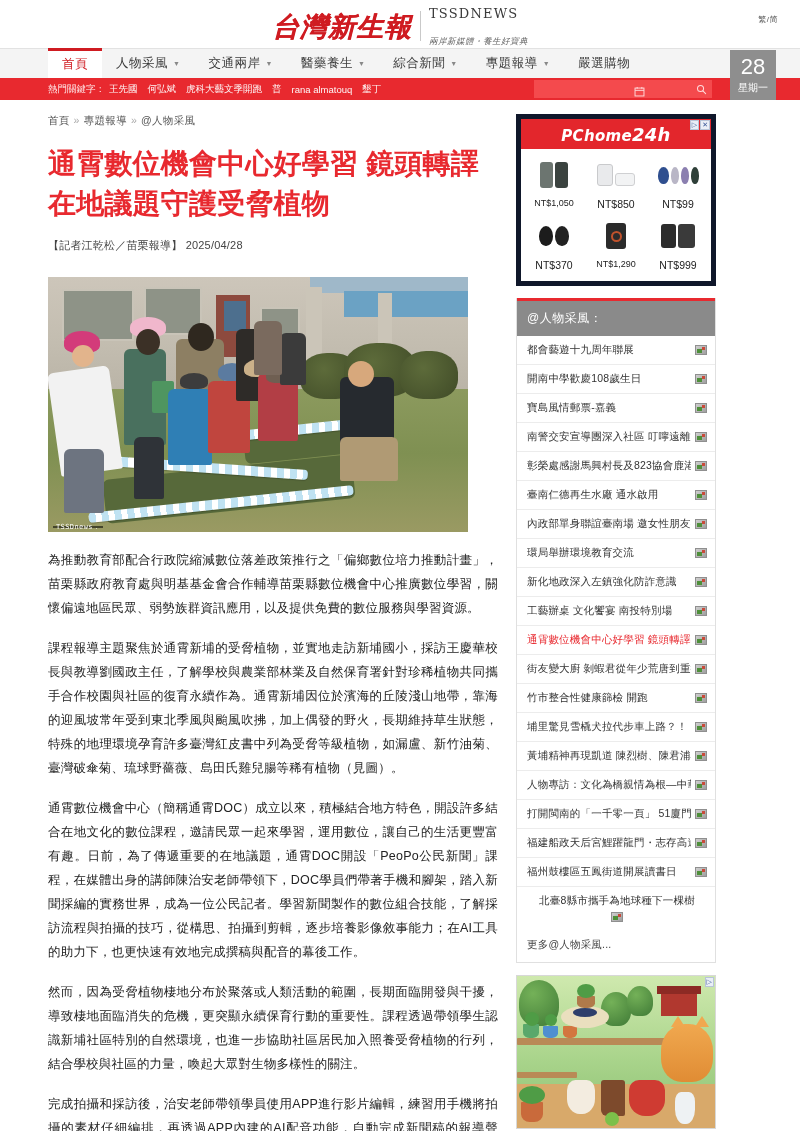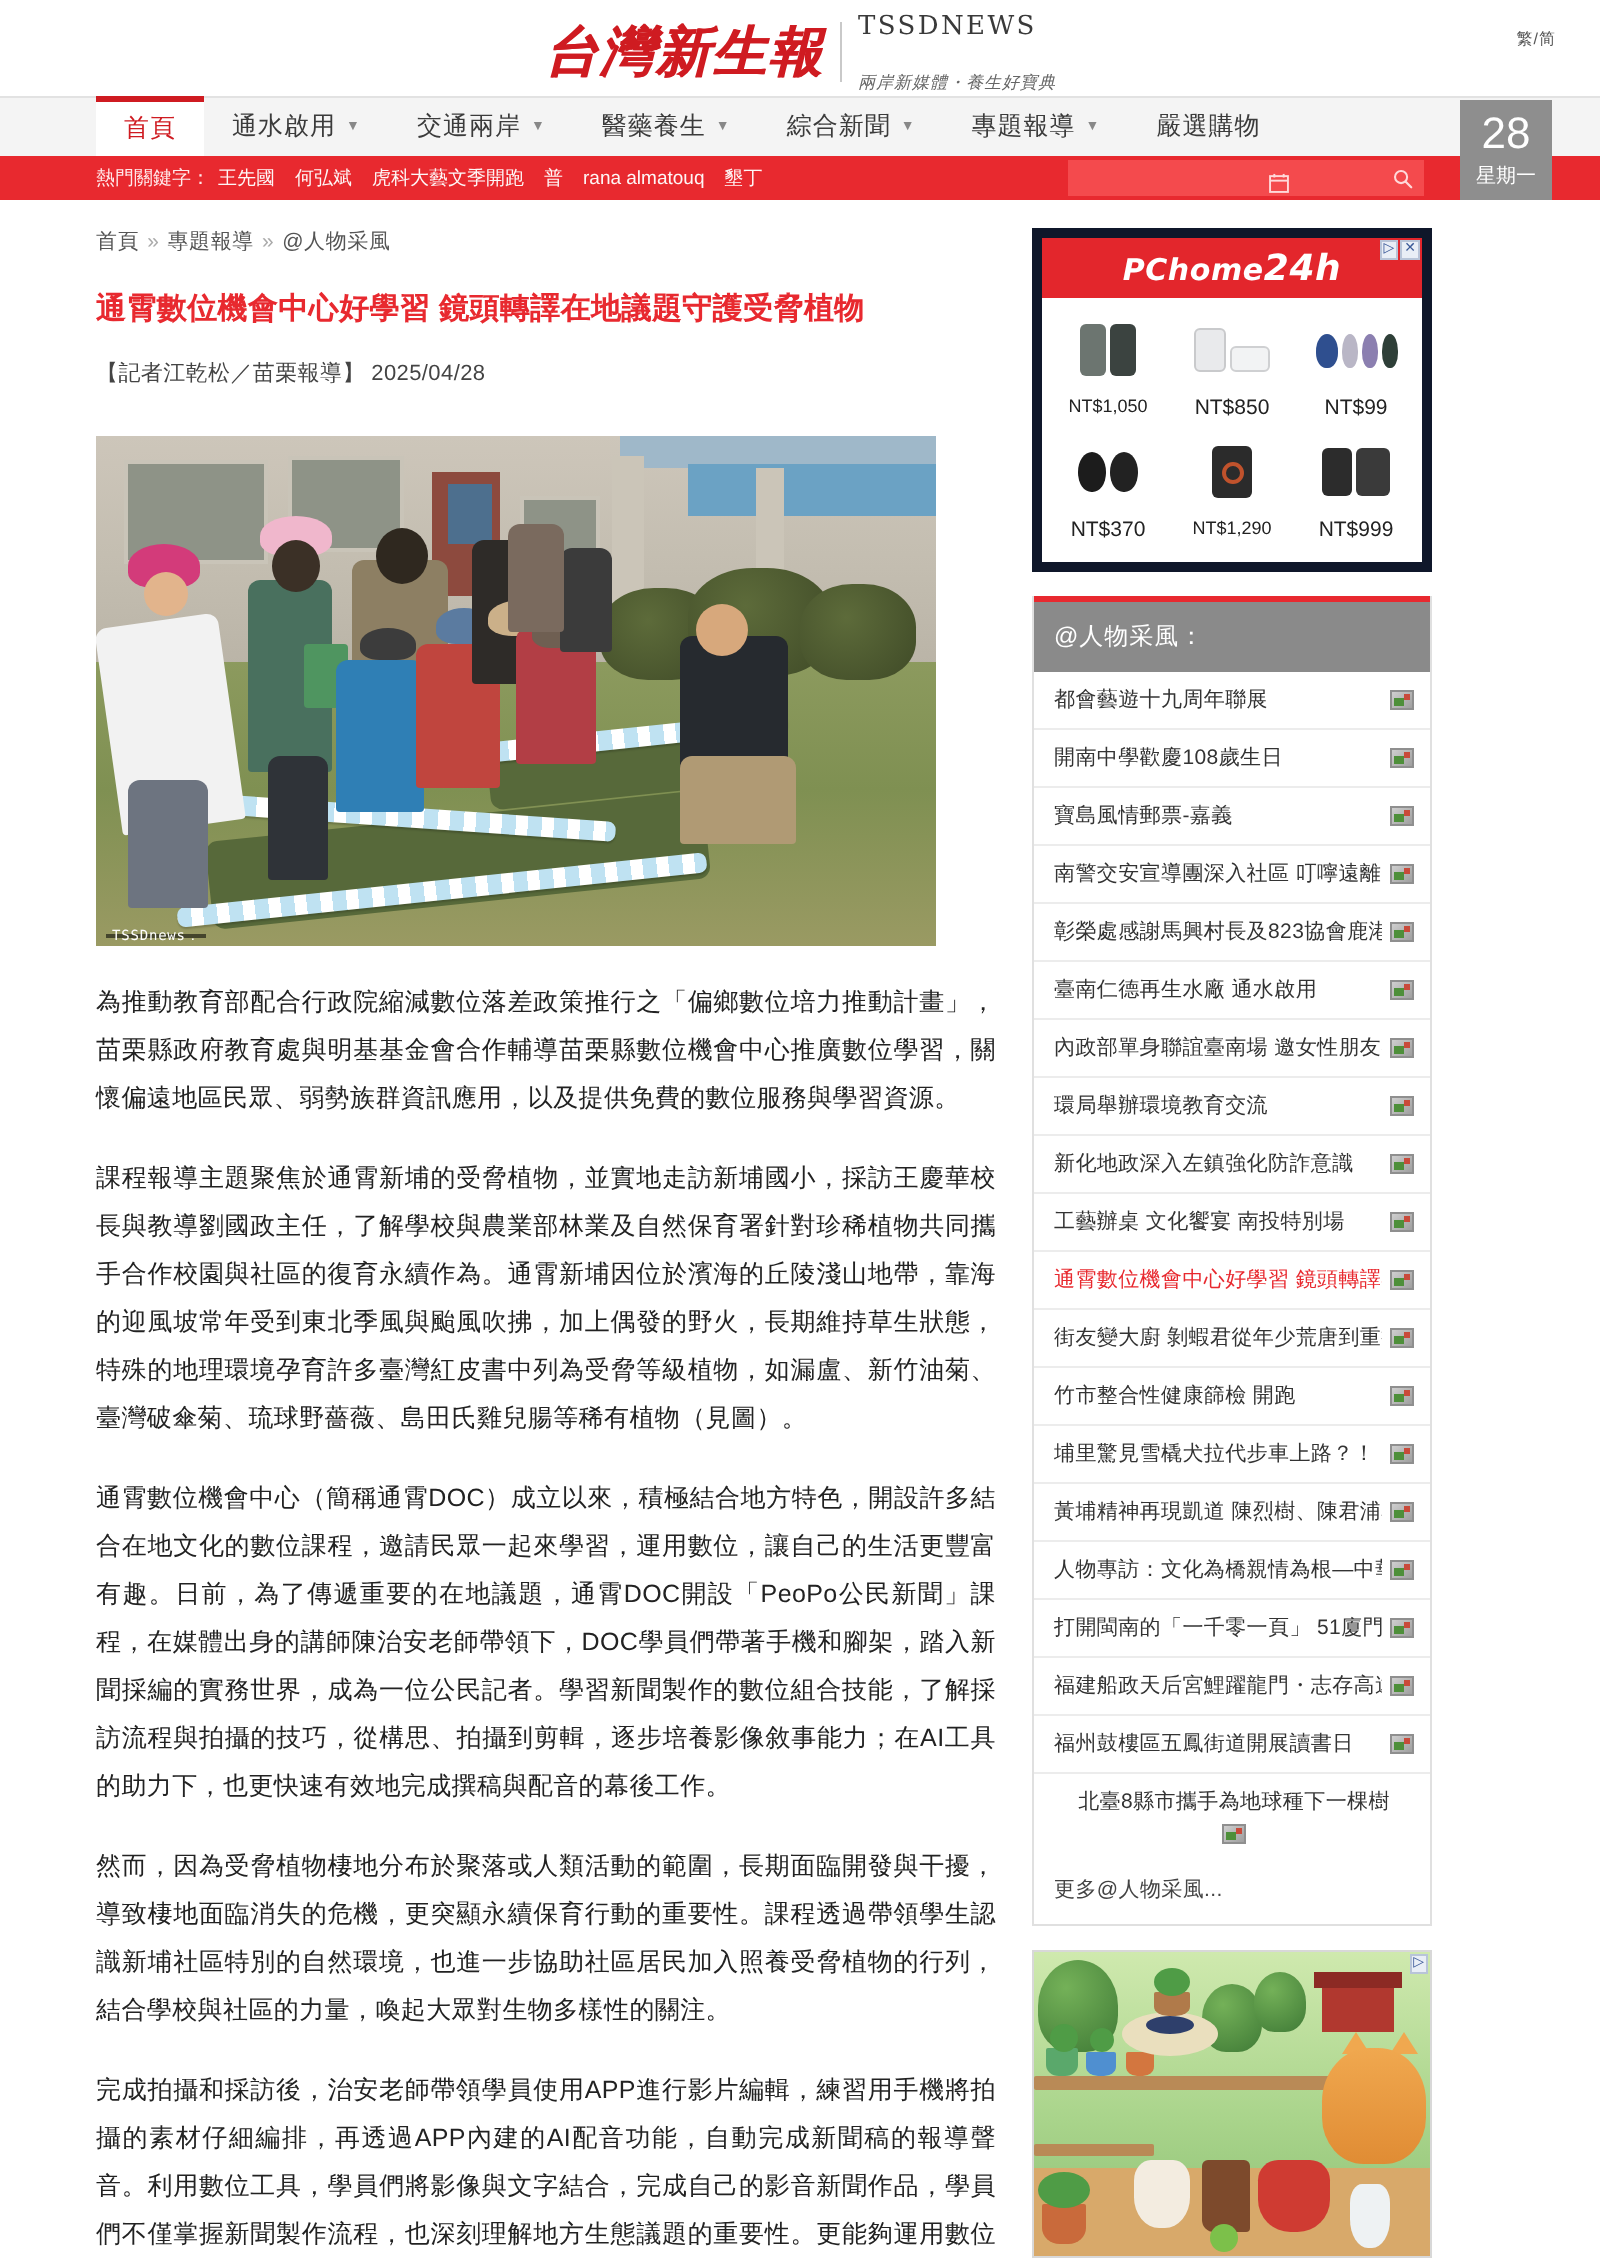--- a/index.html
+++ b/index.html
@@ -95,21 +95,21 @@
   
   .content { display:flex; padding:14px 24px 0 48px; gap:18px; }
   .main-col { width:450px; }
   .side-col { width:200px; }
 
   .breadcrumb { font-size:10.5px; color:#555; margin-bottom:16px; letter-spacing:.3px; }
   .breadcrumb .sep { color:#aaa; margin:0 4px; }
   .breadcrumb a { color:#555; text-decoration:none; cursor:pointer; }
 
   .article-title {
-    font-size:15px; line-height:1.42; color:#e8292f; font-weight:700;
+    font-size:28px; line-height:1.42; color:#e8292f; font-weight:700;
     margin:0 0 14px 0; letter-spacing:.2px;
   }
   .byline { font-size:11px; color:#444; margin-bottom:24px; letter-spacing:.2px; }
 
   .article-figure {
     width:420px; margin:0 0 16px 0; position:relative; line-height:0;
   }
   .photo {
     width:420px; height:255px; position:relative; overflow:hidden;
     background:linear-gradient(#cfd3cc,#b7bdb0);
@@ -241,21 +241,21 @@
       </div>
     </div>
     <div class="lang-toggle">繁/简</div>
   </div>
 
   <div class="navbar" id="nav-root">
       <div class="nav-item active">
         <span>首頁</span>
       </div>
       <div class="nav-item">
-        <span>通水啟用</span>
+        <span>人物采風</span>
         <span class="caret">▼</span>
       </div>
       <div class="nav-item">
         <span>交通兩岸</span>
         <span class="caret">▼</span>
       </div>
       <div class="nav-item">
         <span>醫藥養生</span>
         <span class="caret">▼</span>
       </div>

